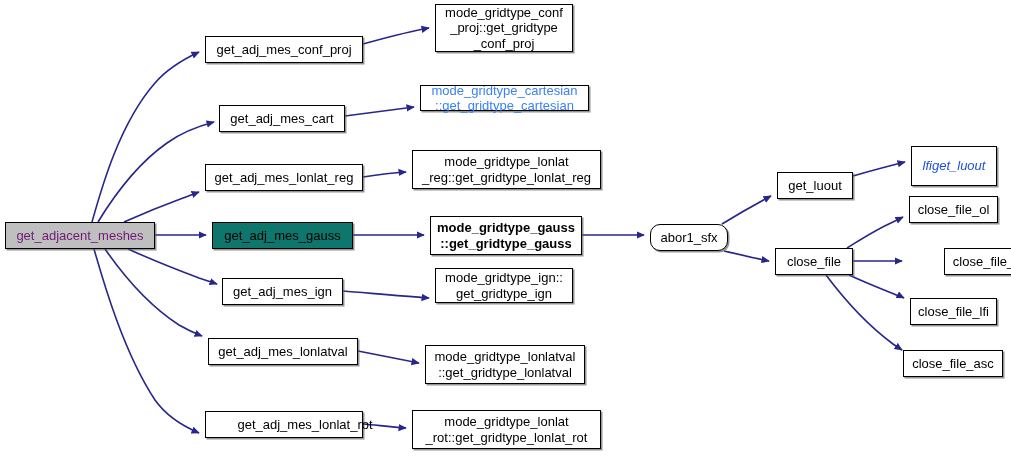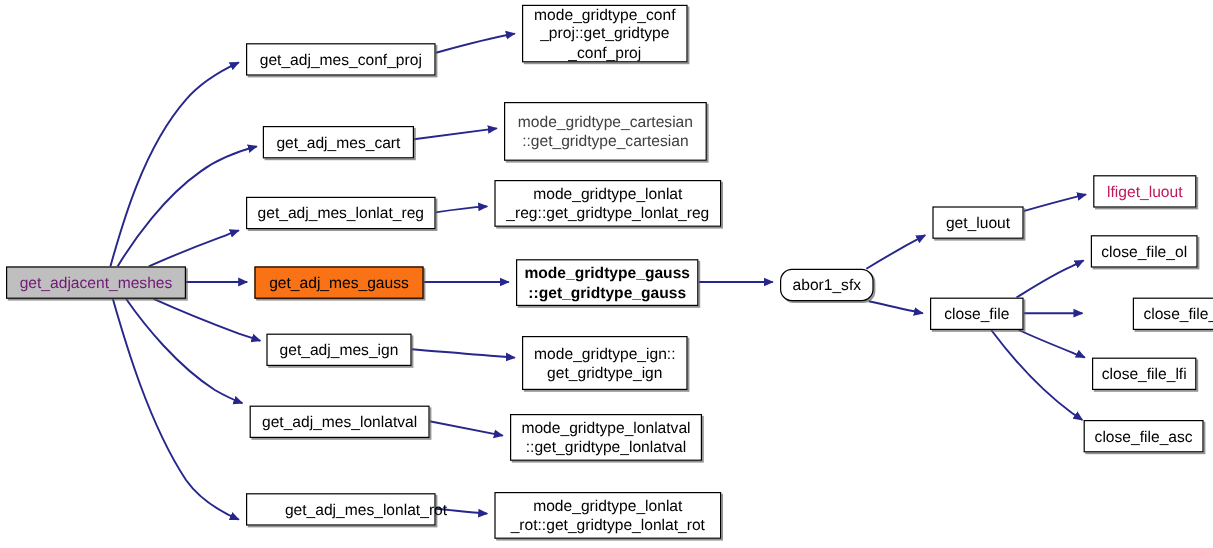--- a/index.html
+++ b/index.html
@@ -79,41 +79,41 @@
         <path d="M 853,261 L 902,261" fill="none" stroke="#26268c" stroke-width="1.6" marker-end="url(#arrow)"></path>
         <path d="M 849,275 C 862,281 879,288 894,294 898,296 900,296 904,298" fill="none" stroke="#26268c" stroke-width="1.6" marker-end="url(#arrow)"></path>
         <path d="M 826,275 C 841,295 866,324 893,344 896,346 899,348 902,350" fill="none" stroke="#26268c" stroke-width="1.6" marker-end="url(#arrow)"></path>
       </g>
   </svg>
   <div id="node-layer">
       <div class="node highlight" style="left: 5px; top: 222px; width: 150px; height: 27px; border-color: rgb(0, 0, 0); color: #701a75; background: rgb(191, 191, 191);">get_adjacent_meshes</div>
       <div class="node" style="left: 205px; top: 36px; width: 158px; height: 27px; border-color: rgb(0, 0, 0); color: rgb(0, 0, 0); background: rgb(255, 255, 255);">get_adj_mes_conf_proj</div>
       <div class="node" style="left: 219px; top: 105px; width: 126px; height: 27px; border-color: rgb(0, 0, 0); color: rgb(0, 0, 0); background: rgb(255, 255, 255);">get_adj_mes_cart</div>
       <div class="node" style="left: 205px; top: 164px; width: 158px; height: 27px; border-color: rgb(0, 0, 0); color: rgb(0, 0, 0); background: rgb(255, 255, 255);">get_adj_mes_lonlat_reg</div>
-      <div class="node" style="left: 212px; top: 222px; width: 141px; height: 27px; border-color: rgb(0, 0, 0); color: rgb(0, 0, 0); background: #f97316;">get_adj_mes_gauss</div>
+      <div class="node" style="left: 212px; top: 222px; width: 141px; height: 27px; border-color: rgb(0, 0, 0); color: rgb(0, 0, 0); background: #0f766e;">get_adj_mes_gauss</div>
       <div class="node" style="left: 222px; top: 278px; width: 121px; height: 27px; border-color: rgb(0, 0, 0); color: rgb(0, 0, 0); background: rgb(255, 255, 255);">get_adj_mes_ign</div>
       <div class="node" style="left: 208px; top: 338px; width: 150px; height: 27px; border-color: rgb(0, 0, 0); color: rgb(0, 0, 0); background: rgb(255, 255, 255);">get_adj_mes_lonlatval</div>
       <div class="node" style="left: 205px; top: 411px; width: 158px; height: 27px; border-color: rgb(0, 0, 0); color: rgb(0, 0, 0); background: rgb(255, 255, 255); padding-left: 42px;">get_adj_mes_lonlat_rot</div>
       <div class="node" style="left: 435px; top: 4px; width: 138px; height: 48px; border-color: rgb(0, 0, 0); color: rgb(0, 0, 0); background: rgb(255, 255, 255);">mode_gridtype_conf
 _proj::get_gridtype
 _conf_proj</div>
-      <div class="node" style="left: 420px; top: 85px; width: 169px; height: 49px; border-color: rgb(0, 0, 0); color: #404040; background: rgb(255, 255, 255);">mode_gridtype_cartesian
+      <div class="node" style="left: 420px; top: 85px; width: 169px; height: 26px; border-color: rgb(0, 0, 0); color: #3b82f6; background: rgb(255, 255, 255);">mode_gridtype_cartesian
 ::get_gridtype_cartesian</div>
       <div class="node" style="left: 412px; top: 150px; width: 189px; height: 39px; border-color: rgb(0, 0, 0); color: rgb(0, 0, 0); background: rgb(255, 255, 255);">mode_gridtype_lonlat
 _reg::get_gridtype_lonlat_reg</div>
       <div class="node" style="left: 430px; top: 216px; width: 152px; height: 39px; border-color: rgb(0, 0, 0); color: rgb(0, 0, 0); background: rgb(255, 255, 255); font-weight: bold;">mode_gridtype_gauss
 ::get_gridtype_gauss</div>
-      <div class="node" style="left: 435px; top: 280px; width: 138px; height: 45px; border-color: rgb(0, 0, 0); color: rgb(0, 0, 0); background: rgb(255, 255, 255);">mode_gridtype_ign::
+      <div class="node" style="left: 435px; top: 268px; width: 138px; height: 35px; border-color: rgb(0, 0, 0); color: rgb(0, 0, 0); background: rgb(255, 255, 255);">mode_gridtype_ign::
 get_gridtype_ign</div>
       <div class="node" style="left: 425px; top: 345px; width: 160px; height: 39px; border-color: rgb(0, 0, 0); color: rgb(0, 0, 0); background: rgb(255, 255, 255);">mode_gridtype_lonlatval
 ::get_gridtype_lonlatval</div>
       <div class="node" style="left: 412px; top: 410px; width: 189px; height: 39px; border-color: rgb(0, 0, 0); color: rgb(0, 0, 0); background: rgb(255, 255, 255);">mode_gridtype_lonlat
 _rot::get_gridtype_lonlat_rot</div>
       <div class="node" style="left: 650px; top: 224px; width: 78px; height: 27px; border-color: rgb(0, 0, 0); color: rgb(0, 0, 0); background: rgb(255, 255, 255); border-radius: 10px;">abor1_sfx</div>
       <div class="node" style="left: 777px; top: 172px; width: 76px; height: 27px; border-color: rgb(0, 0, 0); color: rgb(0, 0, 0); background: rgb(255, 255, 255);">get_luout</div>
       <div class="node" style="left: 775px; top: 248px; width: 78px; height: 27px; border-color: rgb(0, 0, 0); color: rgb(0, 0, 0); background: rgb(255, 255, 255);">close_file</div>
-      <div class="node" style="left: 911px; top: 146px; width: 86px; height: 27px; border-color: rgb(0, 0, 0); color: #be185d; background: rgb(255, 255, 255);">lfiget_luout</div>
+      <div class="node" style="left: 911px; top: 146px; width: 86px; height: 40px; border-color: rgb(0, 0, 0); color: #1d4ed8; background: rgb(255, 255, 255); font-style: italic;">lfiget_luout</div>
       <div class="node" style="left: 909px; top: 196px; width: 89px; height: 27px; border-color: rgb(0, 0, 0); color: rgb(0, 0, 0); background: rgb(255, 255, 255);">close_file_ol</div>
       <div class="node" style="left: 944px; top: 248px; width: 90px; height: 27px; border-color: rgb(0, 0, 0); color: rgb(0, 0, 0); background: rgb(255, 255, 255);">close_file_fa</div>
       <div class="node" style="left: 910px; top: 298px; width: 87px; height: 27px; border-color: rgb(0, 0, 0); color: rgb(0, 0, 0); background: rgb(255, 255, 255);">close_file_lfi</div>
       <div class="node" style="left: 903px; top: 350px; width: 100px; height: 27px; border-color: rgb(0, 0, 0); color: rgb(0, 0, 0); background: rgb(255, 255, 255);">close_file_asc</div>
     </div>
 </div>
 
 </body></html>

